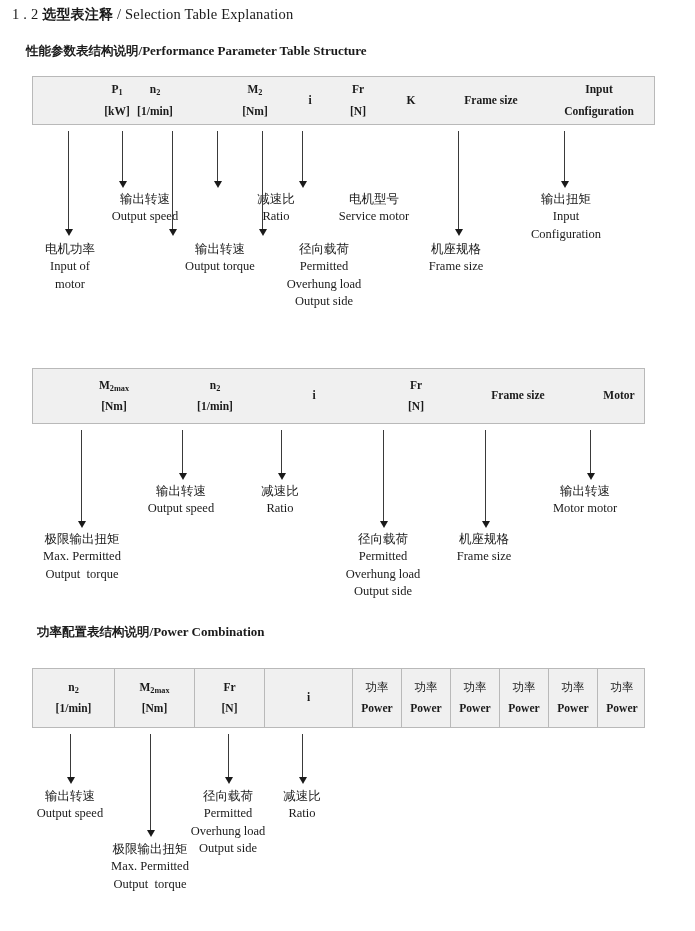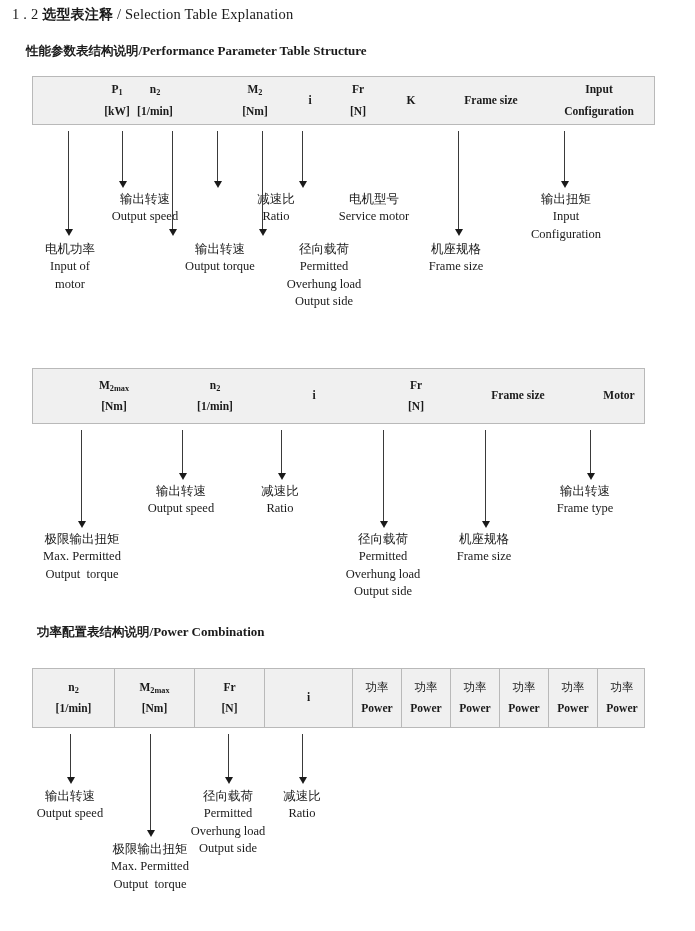--- a/index.html
+++ b/index.html
@@ -358,21 +358,21 @@
       <div class="lbl" style="left: 484px; top: 530px;">
         <span class="cn">机座规格</span>
         <span class="en">Frame size</span>
       </div>
       <div class="arrow" style="left: 590px; top: 430px; height: 50px;">
         <span class="stem" style="height:43px"></span>
         <span class="head" style="top:43px"></span>
       </div>
       <div class="lbl" style="left: 585px; top: 482px;">
         <span class="cn">输出转速</span>
-        <span class="en">Frame type</span>
+        <span class="en">Motor motor</span>
       </div>
       <div class="arrow" style="left: 70px; top: 734px; height: 50px;">
         <span class="stem" style="height:43px"></span>
         <span class="head" style="top:43px"></span>
       </div>
       <div class="lbl" style="left: 70px; top: 787px;">
         <span class="cn">输出转速</span>
         <span class="en">Output speed</span>
       </div>
       <div class="arrow" style="left: 150px; top: 734px; height: 103px;">

